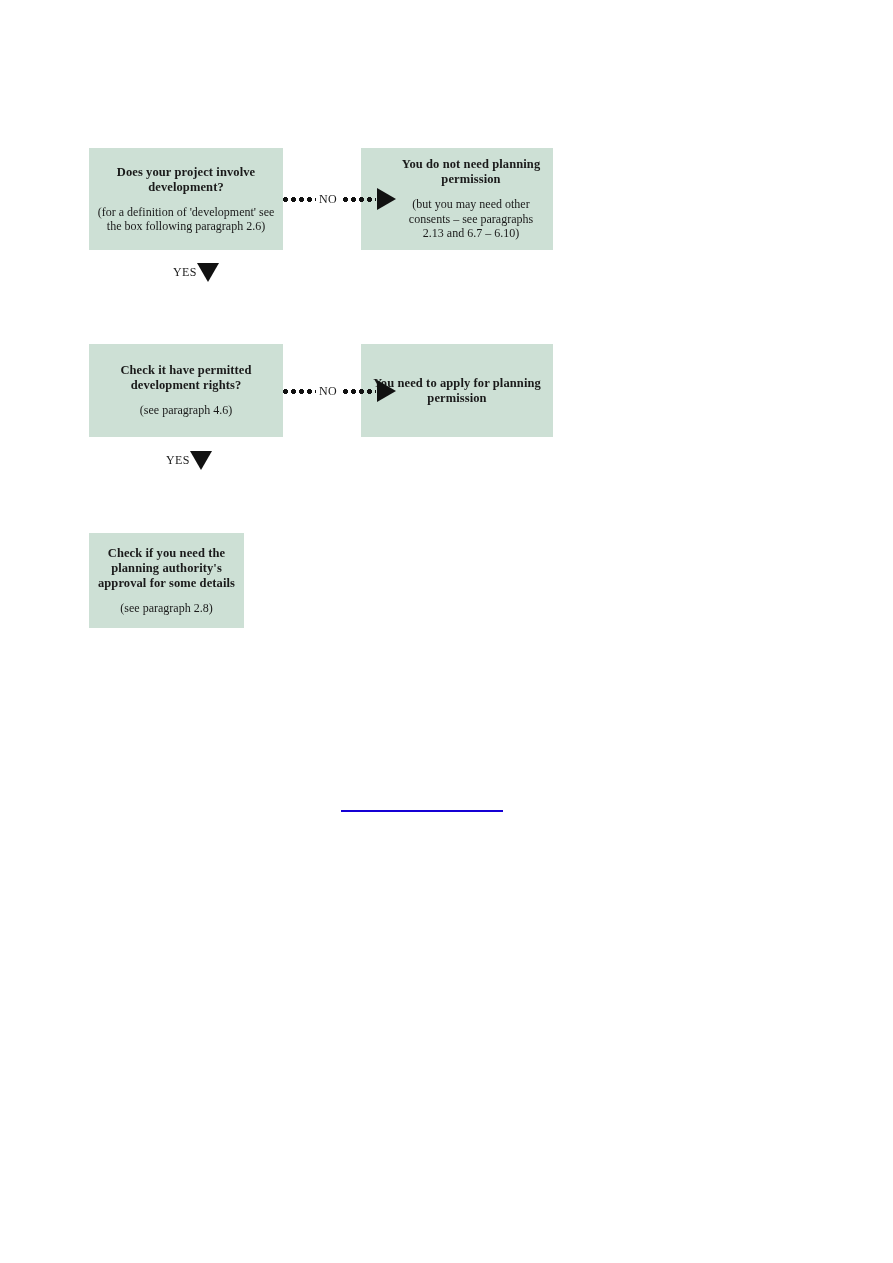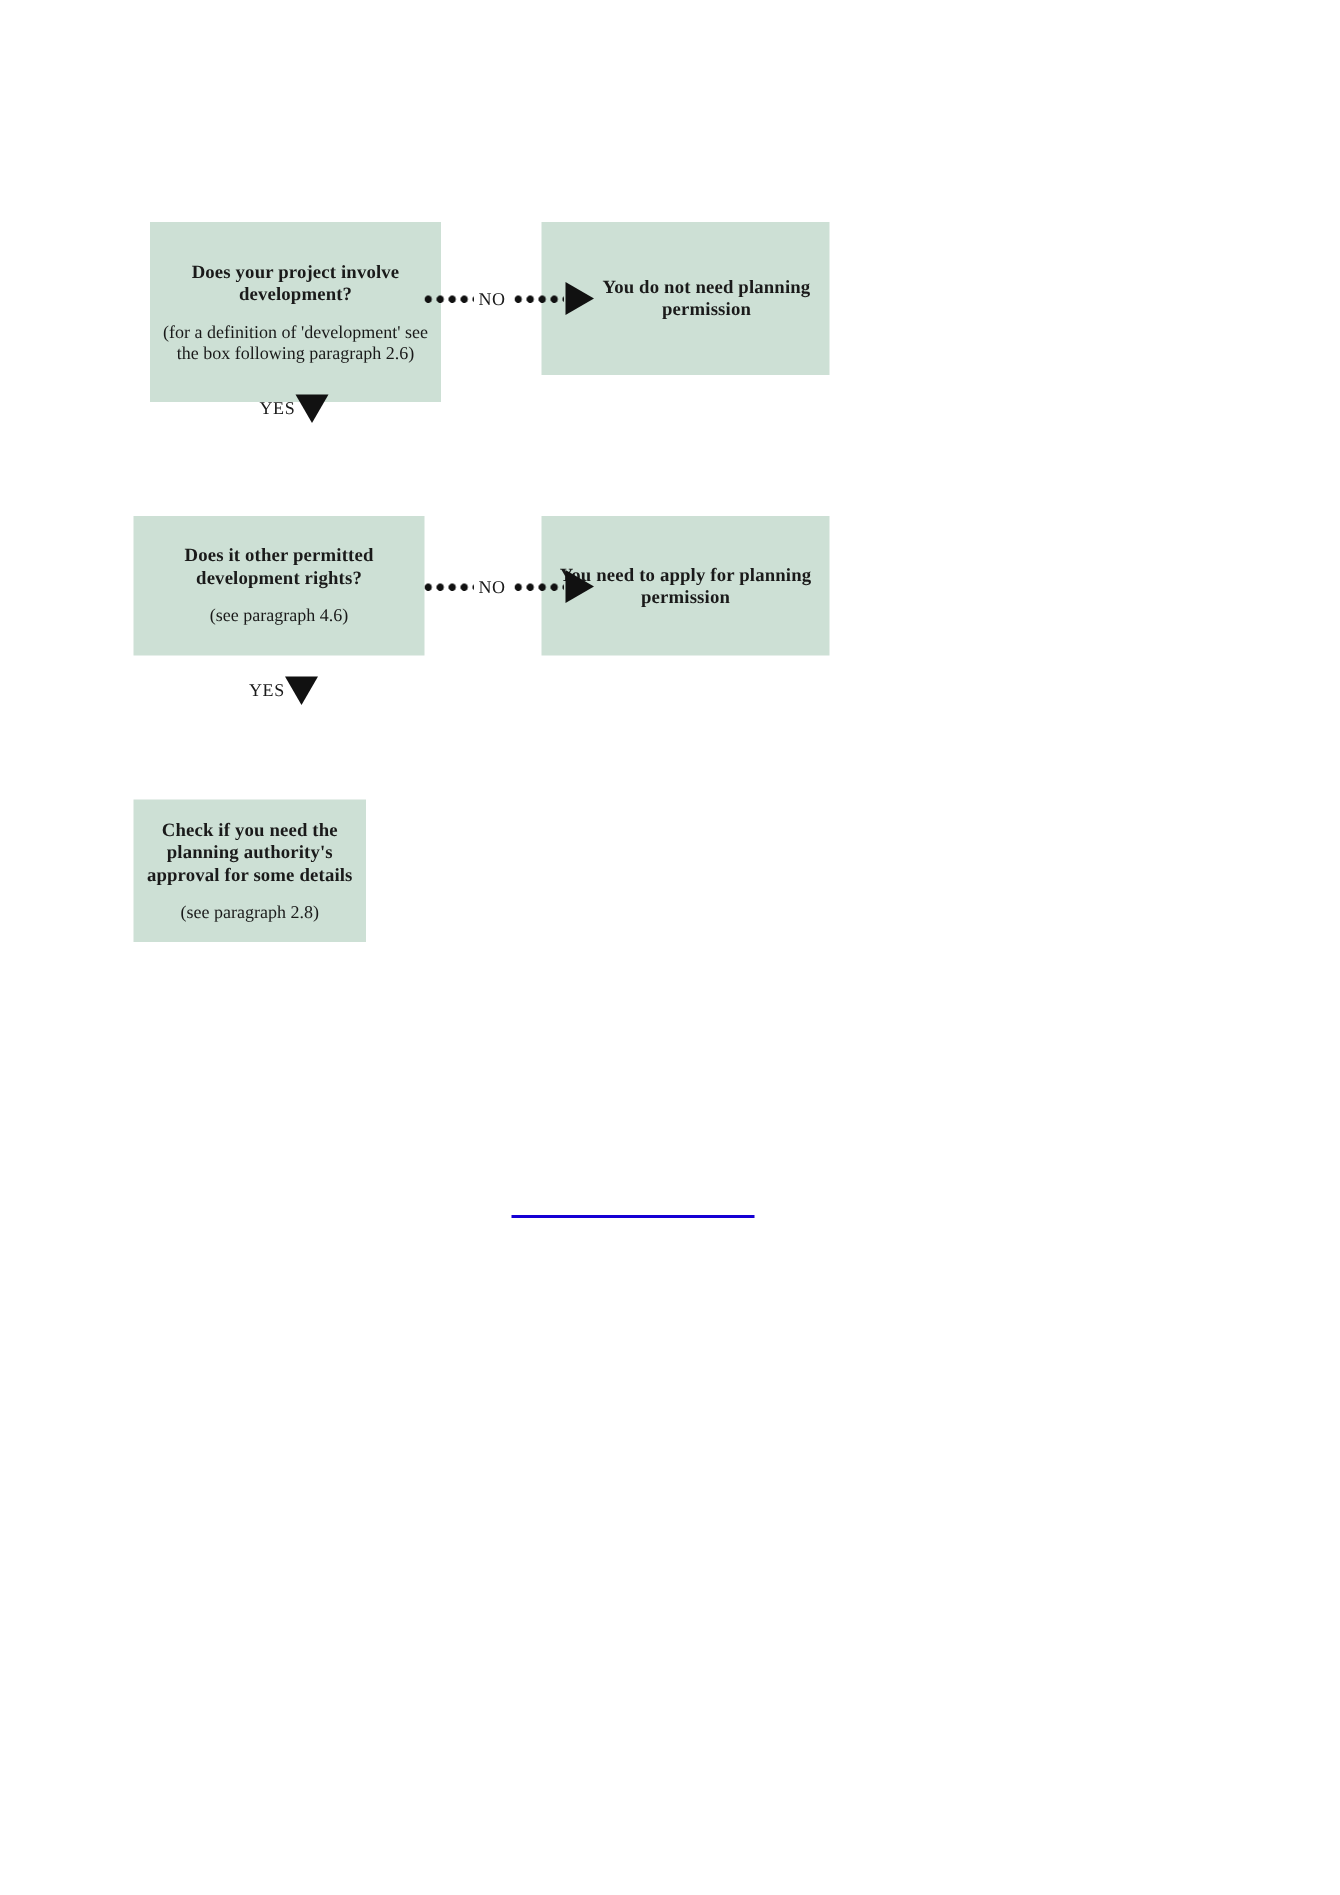--- a/index.html
+++ b/index.html
@@ -42,21 +42,21 @@
     line-height: 15px;
     letter-spacing: 0.1px;
   }
   .node .sub {
     font-weight: normal;
     font-size: 12px;
     line-height: 14.5px;
     margin-top: 10px;
   }
 
-  #node-development      { left: 100px;  top: 148px; width: 194px; height: 120px; }
+  #node-development      { left: 89px;  top: 148px; width: 194px; height: 102px; }
   #node-no-permission    { left: 361px; top: 148px; width: 192px; height: 102px; padding-left: 36px; }
   #node-pd-rights        { left: 89px;  top: 344px; width: 194px; height: 93px;  }
   #node-apply-permission { left: 361px; top: 344px; width: 192px; height: 93px;  }
   #node-approval-details { left: 89px;  top: 533px; width: 155px; height: 95px;  }
 
   
   .conn-h {
     position: absolute;
     height: 30px;
     display: flex;
@@ -141,38 +141,39 @@
 
 <div id="page">
 
   <div class="node" id="node-development">
     <div class="title">Does your project involve development?</div>
     <div class="sub">(for a definition of 'development' see the box following paragraph 2.6)</div>
   </div>
 
   <div class="node" id="node-no-permission">
     <div class="title">You do not need planning permission</div>
+    <div class="sub">(but you may need other consents – see paragraphs 2.13 and 6.7 – 6.10)</div>
   </div>
 
   <div class="conn-h" id="conn-no-1">
     <span class="dots seg-a"></span>
     <span class="edge-label">NO</span>
     <span class="dots seg-b"></span>
     <span class="arrow-right"></span>
   </div>
 
   <div class="conn-v" id="conn-yes-1">
     <span class="vdots top"></span>
     <span class="edge-label">YES</span>
     <span class="vdots bottom"></span>
     <span class="arrow-down"></span>
   </div>
 
   <div class="node" id="node-pd-rights">
-    <div class="title">Does it other permitted development rights?</div>
+    <div class="title">Check it have permitted development rights?</div>
     <div class="sub">(see paragraph 4.6)</div>
   </div>
 
   <div class="node" id="node-apply-permission">
     <div class="title">You need to apply for planning permission</div>
   </div>
 
   <div class="conn-h" id="conn-no-2">
     <span class="dots seg-a"></span>
     <span class="edge-label">NO</span>

